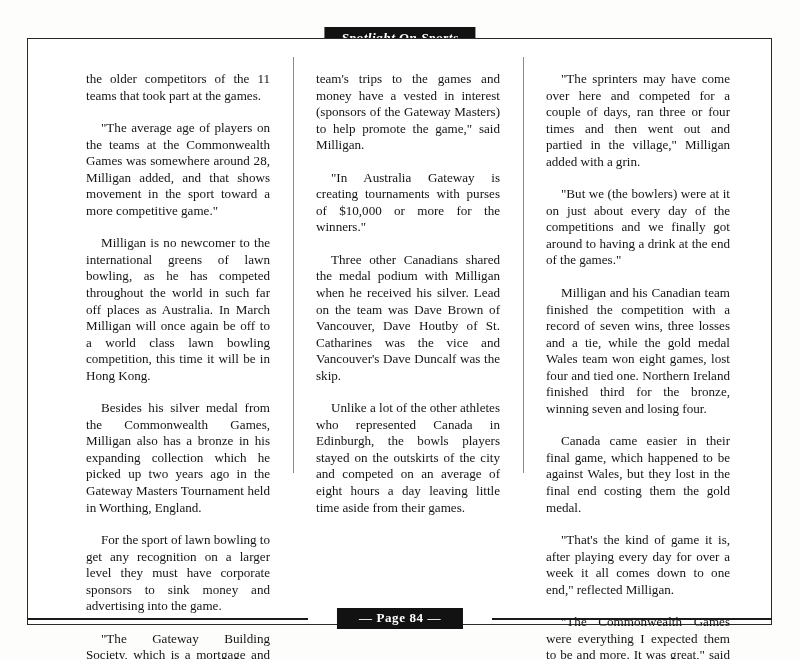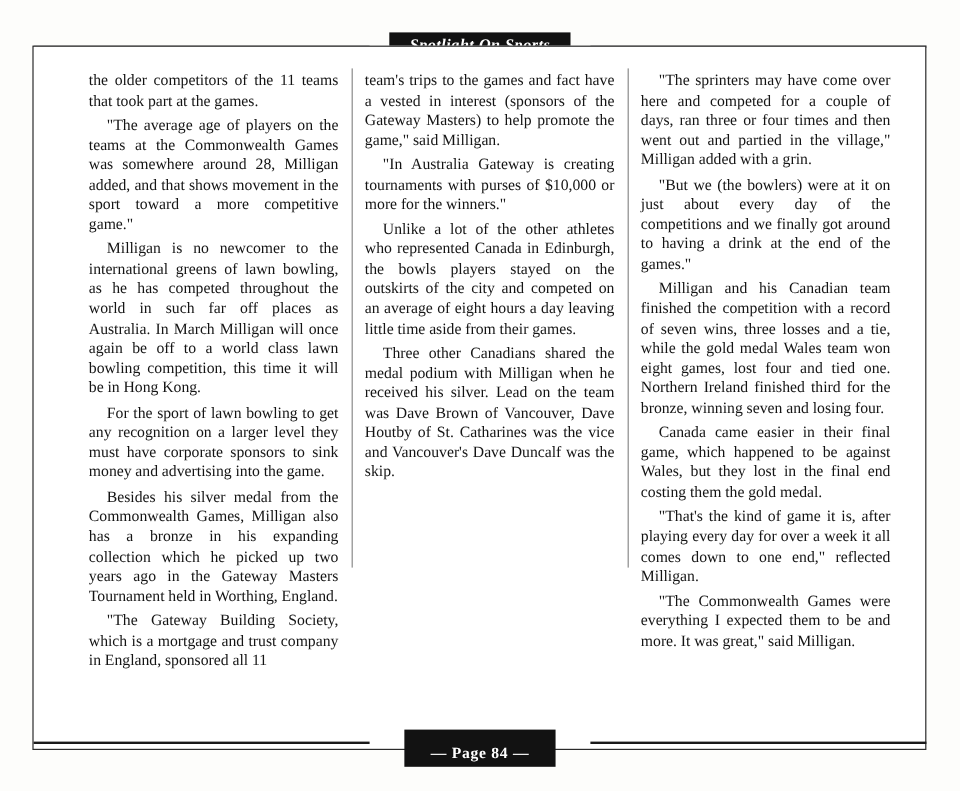--- a/index.html
+++ b/index.html
@@ -91,21 +91,21 @@
     content: "";
     position: absolute;
     left: 50%;
     top: 2px;
     bottom: 82px;
     width: 1px;
     background: #8b8b8b;
   }
 
   .column p {
-    margin: 4px;
+    margin: 16px;
     font-family: "Liberation Serif", serif;
     font-size: 13.1px;
     line-height: 16.55px;
     color: #141414;
     text-align: justify;
     text-indent: 15px;
     -webkit-hyphens: none;
     hyphens: none;
     word-spacing: -0.1px;
   }
@@ -128,21 +128,21 @@
   .frule-left  { left: 28px;  width: 280px; }
   .frule-right { right: 28px; width: 280px; }
 
   #footer-plate {
     position: absolute;
     left: 50%;
     top: 0;
     transform: translateX(-50%);
     background: #121212;
     color: #ffffff;
-    padding: 12px 22px 3px 22px;
+    padding: 2px 22px 3px 22px;
     font-family: "Liberation Serif", serif;
     font-weight: bold;
     font-size: 13px;
     letter-spacing: 0.6px;
     white-space: nowrap;
     line-height: 16px;
   }
 </style>
 </head>
 <body>
@@ -156,32 +156,32 @@
   </div>
 
   <div id="frame"></div>
 
   <div id="columns">
 
     <div class="column">
       <p class="noindent">the older competitors of the 11 teams that took part at the games.</p>
       <p>"The average age of players on the teams at the Commonwealth Games was somewhere around 28, Milligan added, and that shows movement in the sport toward a more competitive game."</p>
       <p>Milligan is no newcomer to the international greens of lawn bowling, as he has competed throughout the world in such far off places as Australia. In March Milligan will once again be off to a world class lawn bowling competition, this time it will be in Hong Kong.</p>
+      <p>Besides his silver medal from the Commonwealth Games, Milligan also has a bronze in his expanding collection which he picked up two years ago in the Gateway Masters Tournament held in Worthing, England.</p>
       <p>For the sport of lawn bowling to get any recognition on a larger level they must have corporate sponsors to sink money and advertising into the game.</p>
-      <p>Besides his silver medal from the Commonwealth Games, Milligan also has a bronze in his expanding collection which he picked up two years ago in the Gateway Masters Tournament held in Worthing, England.</p>
       <p>"The Gateway Building Society, which is a mortgage and trust company in England, sponsored all 11</p>
     </div>
 
     <div class="col-gap"></div>
 
     <div class="column">
-      <p class="noindent">team's trips to the games and fact have a vested in interest (sponsors of the Gateway Masters) to help promote the game," said Milligan.</p>
+      <p class="noindent">team's trips to the games and money have a vested in interest (sponsors of the Gateway Masters) to help promote the game," said Milligan.</p>
       <p>"In Australia Gateway is creating tournaments with purses of $10,000 or more for the winners."</p>
+      <p>Three other Canadians shared the medal podium with Milligan when he received his silver. Lead on the team was Dave Brown of Vancouver, Dave Houtby of St. Catharines was the vice and Vancouver's Dave Duncalf was the skip.</p>
       <p>Unlike a lot of the other athletes who represented Canada in Edinburgh, the bowls players stayed on the outskirts of the city and competed on an average of eight hours a day leaving little time aside from their games.</p>
-      <p>Three other Canadians shared the medal podium with Milligan when he received his silver. Lead on the team was Dave Brown of Vancouver, Dave Houtby of St. Catharines was the vice and Vancouver's Dave Duncalf was the skip.</p>
     </div>
 
     <div class="col-gap"></div>
 
     <div class="column">
       <p>"The sprinters may have come over here and competed for a couple of days, ran three or four times and then went out and partied in the village," Milligan added with a grin.</p>
       <p>"But we (the bowlers) were at it on just about every day of the competitions and we finally got around to having a drink at the end of the games."</p>
       <p>Milligan and his Canadian team finished the competition with a record of seven wins, three losses and a tie, while the gold medal Wales team won eight games, lost four and tied one. Northern Ireland finished third for the bronze, winning seven and losing four.</p>
       <p>Canada came easier in their final game, which happened to be against Wales, but they lost in the final end costing them the gold medal.</p>
       <p>"That's the kind of game it is, after playing every day for over a week it all comes down to one end," reflected Milligan.</p>

